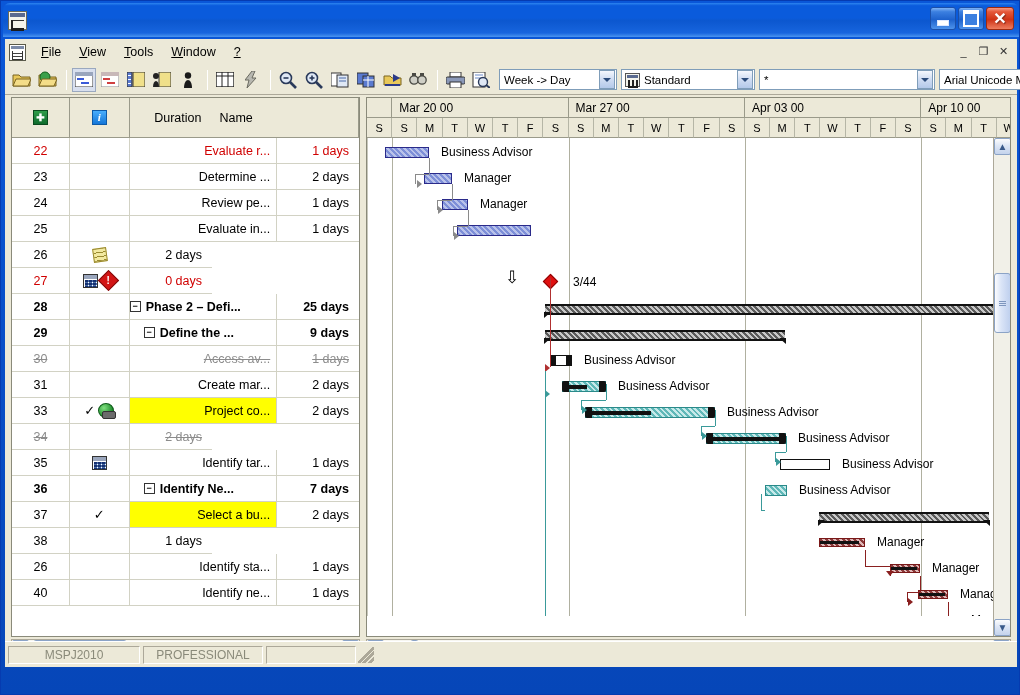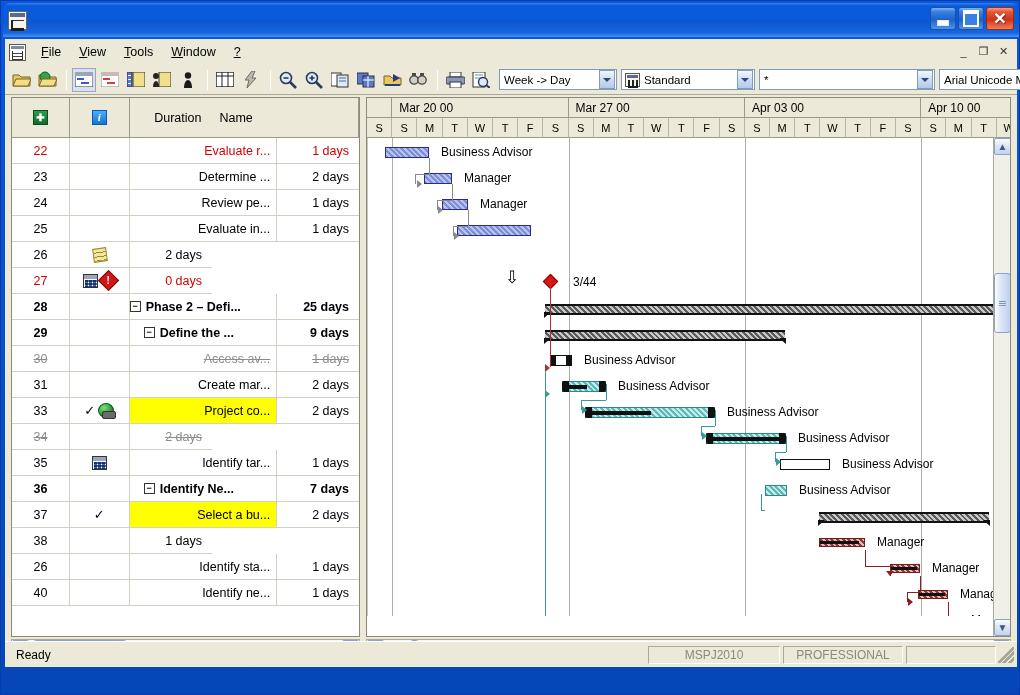--- a/index.html
+++ b/index.html
@@ -939,21 +939,20 @@
       </div>
       <div class="hsb-track">
         <div class="hsb-thumb" style="left:26px; width:9px;"></div>
       </div>
       <div class="hsb-btn">
         <span class="sb-chev">❯</span>
       </div>
     </div>
 
     <div id="status-bar">
-      <div class="sb-panel" id="sb-ready">Ready</div>
       <div class="sb-panel dim" style="width:132px">MSPJ2010</div>
       <div class="sb-panel dim" style="width:120px">PROFESSIONAL</div>
       <div class="sb-panel dim" style="width:90px"></div>
       <div id="sb-grip"></div>
     </div>
 
   </div>
 </div>
 
 </body></html>

